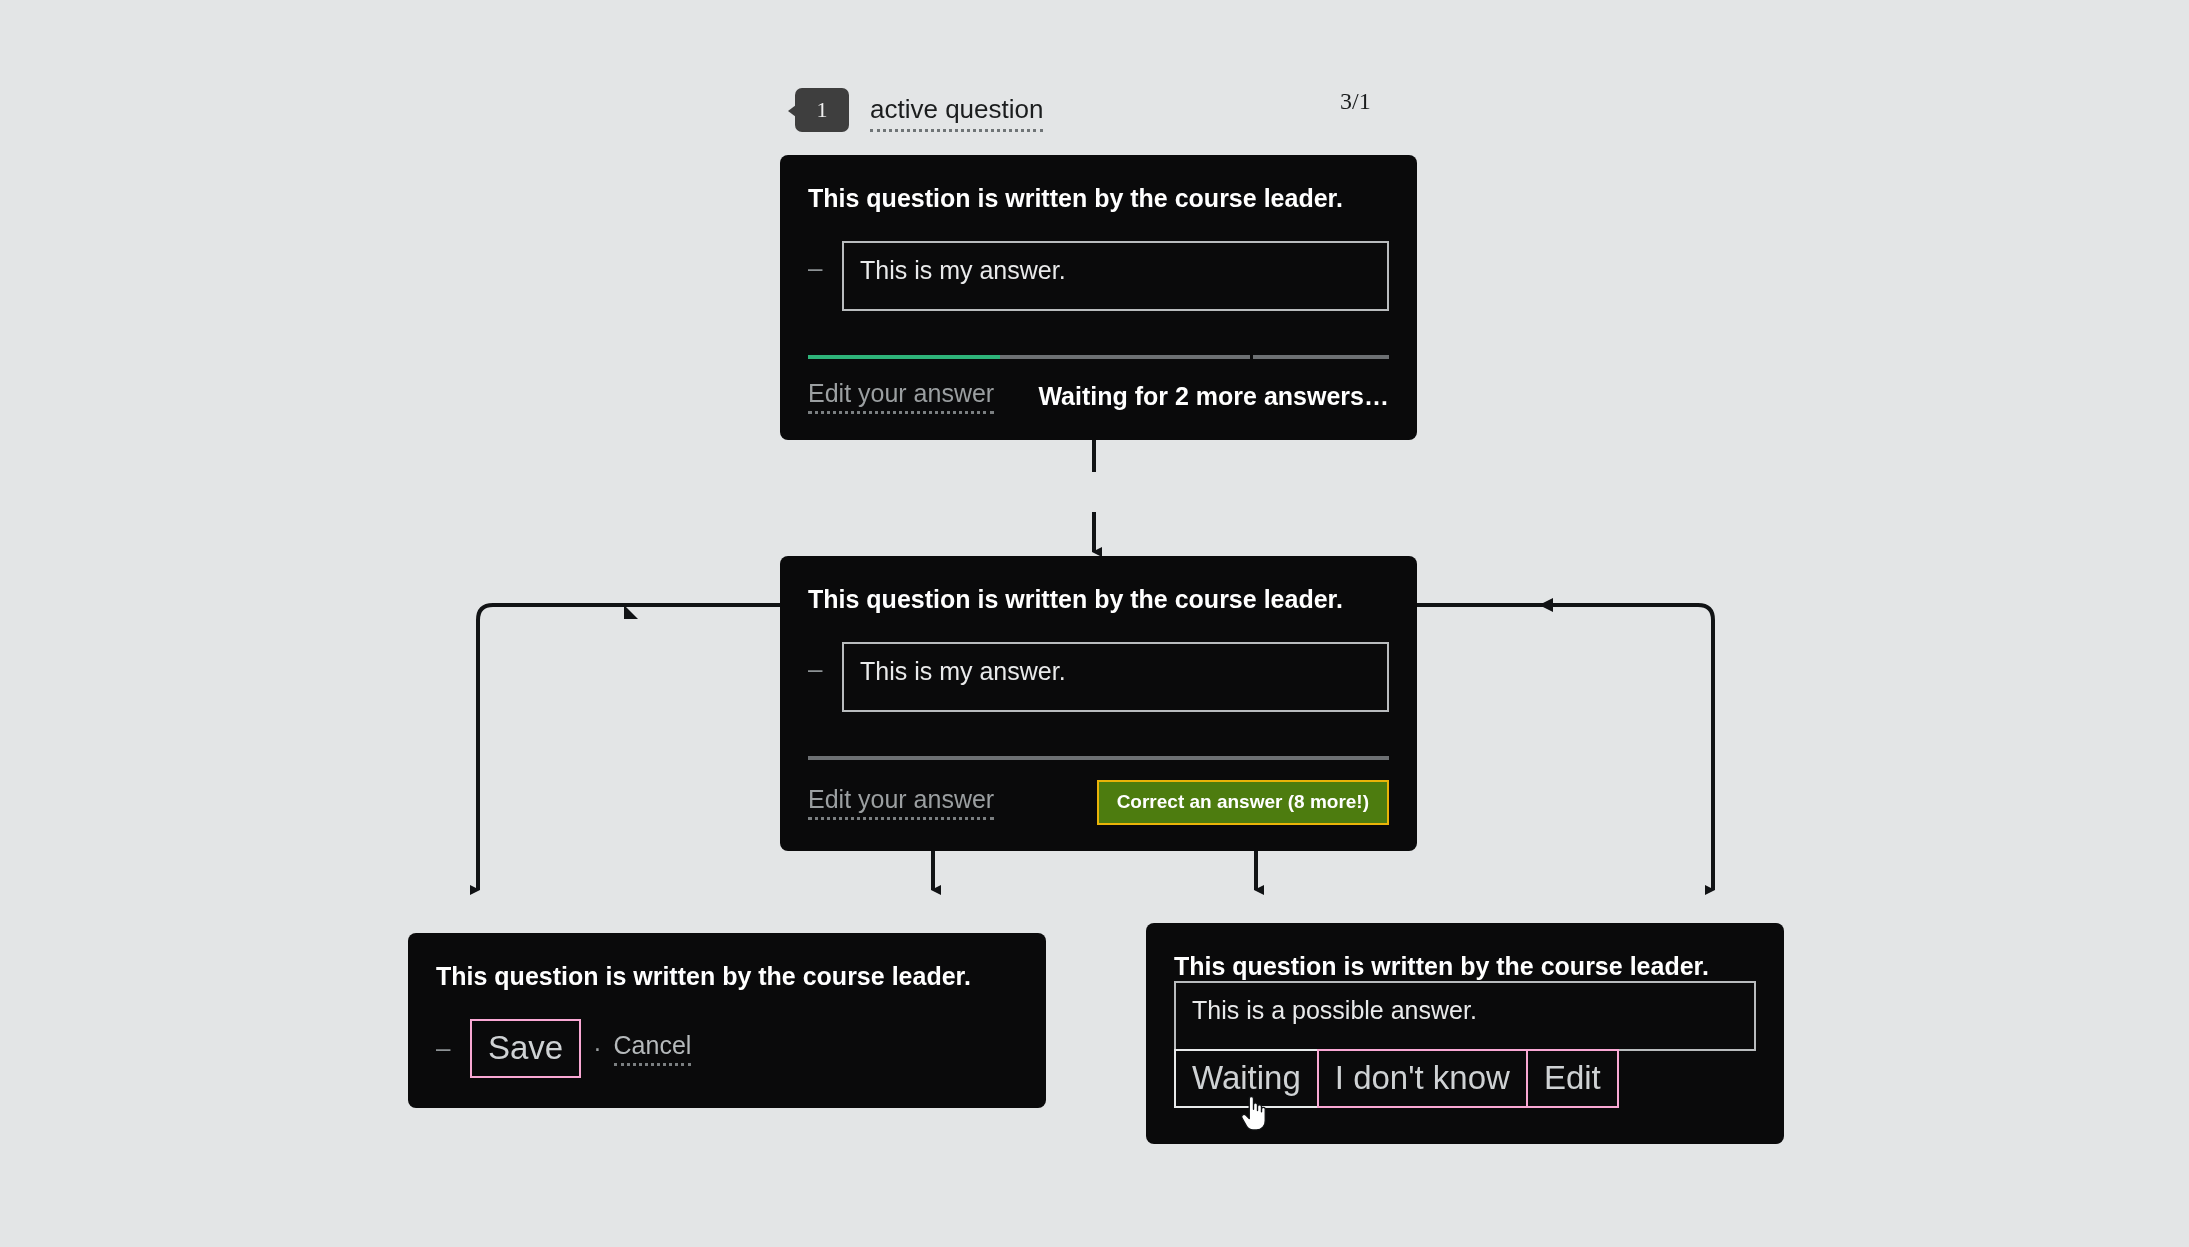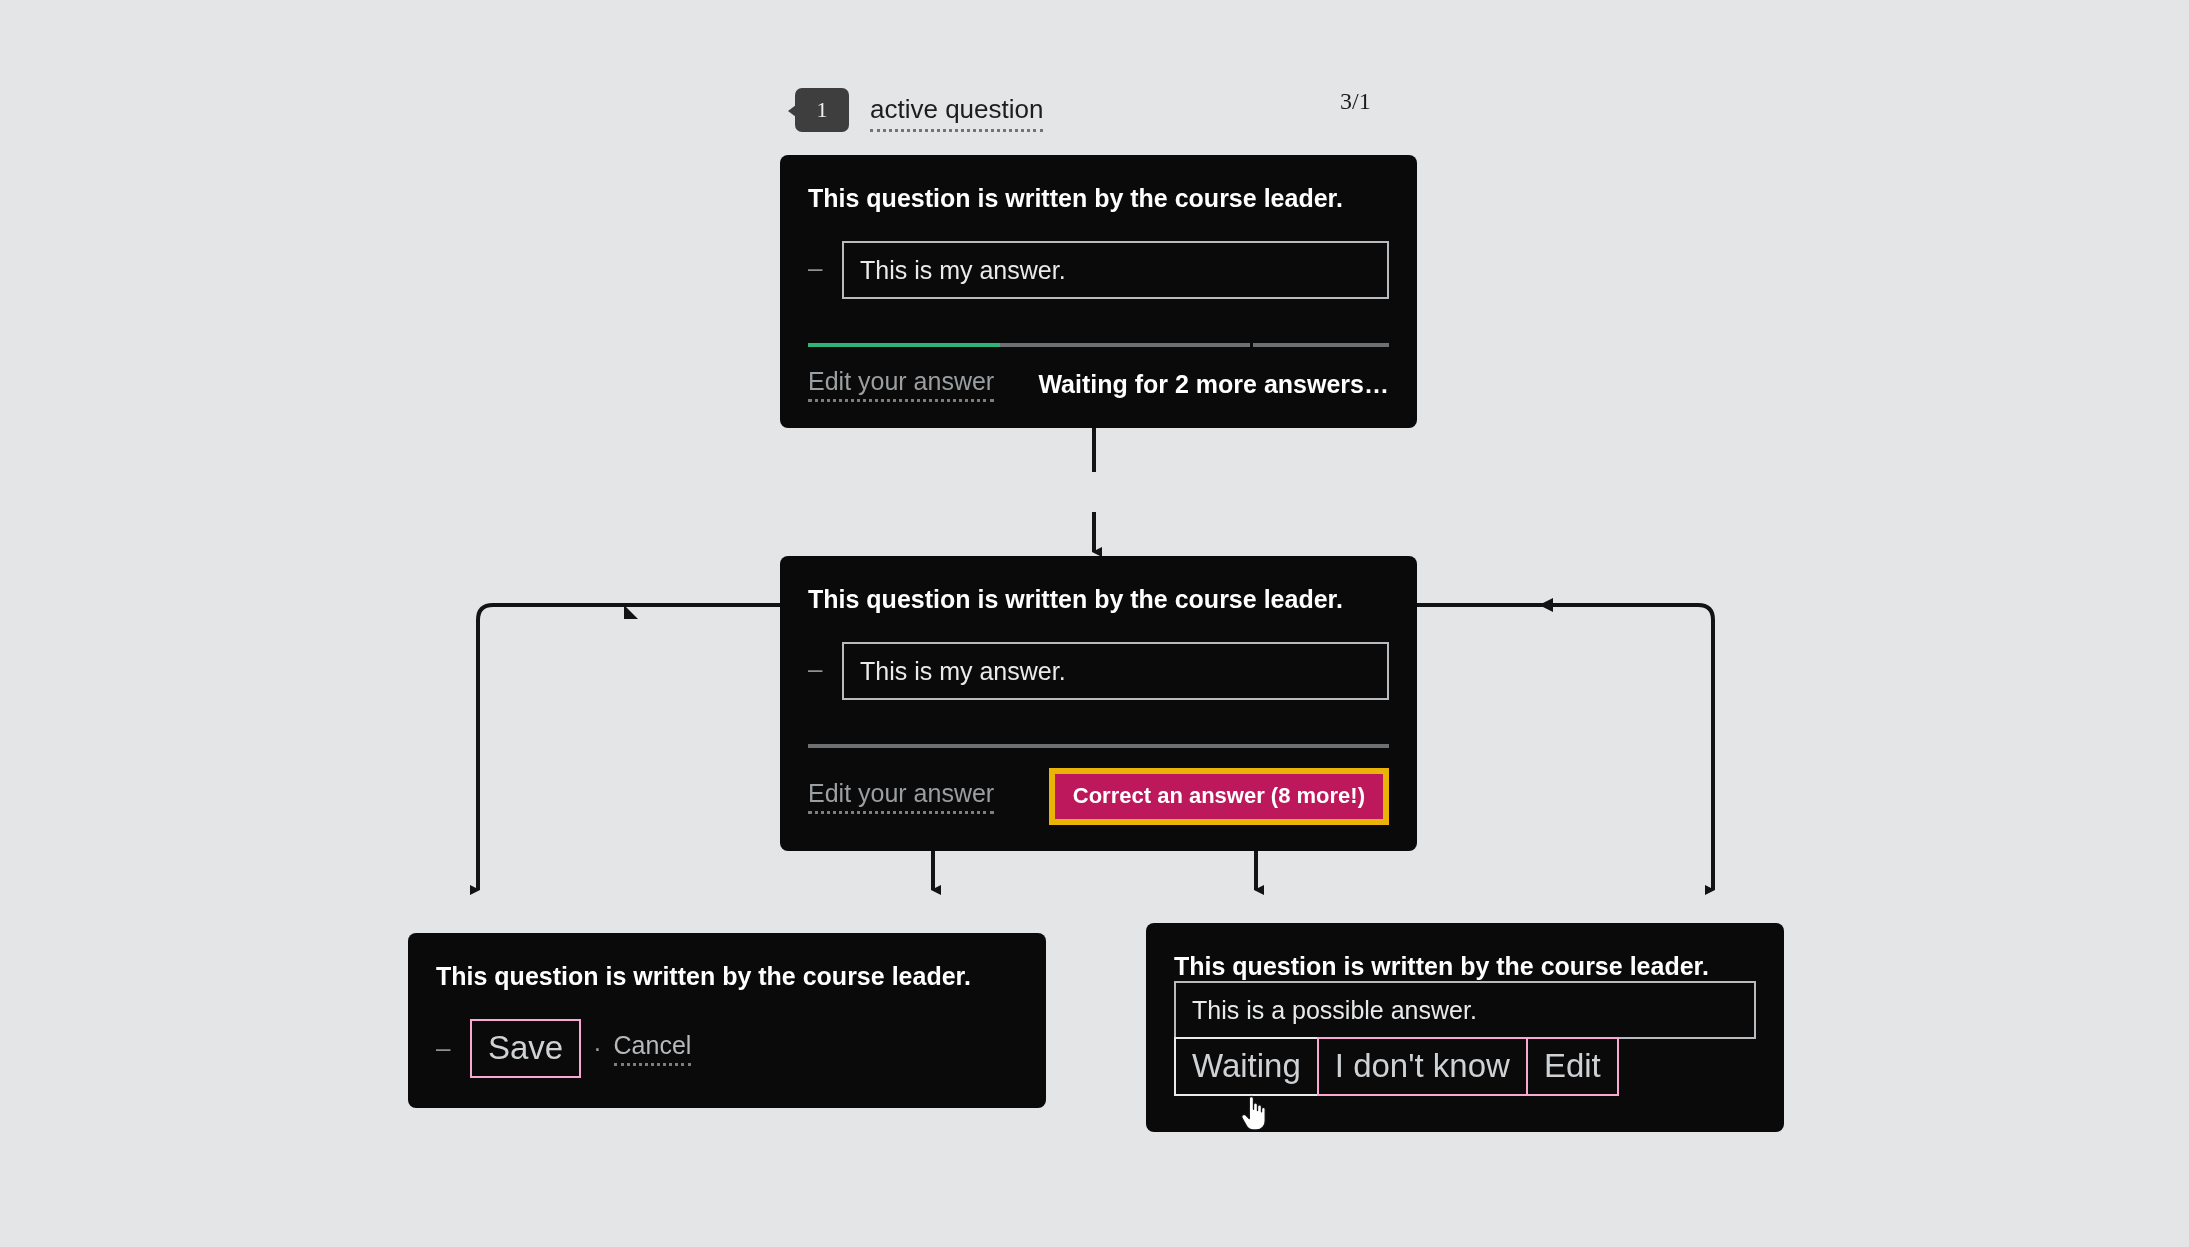--- a/index.html
+++ b/index.html
@@ -107,21 +107,21 @@
     flex: 0 0 34px;
     text-align: left;
     padding-top: 12px;
   }
   .ans-box {
     border: 2px solid #b9bcbe;
     background: #0a0a0b;
     color: #e9eaeb;
     font-size: 25px;
     line-height: 30px;
-    padding: 12px 0 12px 16px;
+    padding: 12px 0 24px 16px;
     box-sizing: border-box;
     flex: 1 1 auto;
   }
   .caret {
     display: inline-block;
     width: 2px;
     height: 26px;
     background: #ffffff;
     vertical-align: -5px;
     margin-left: 1px;
@@ -170,24 +170,24 @@
     display: flex;
     align-items: center;
   }
   .status-text {
     font-size: 25px;
     color: #ffffff;
     font-weight: bold;
     white-space: nowrap;
   }
   .btn {
-    border: 6px solid #eab308;
-    background: #be185d;
+    border: 2px solid #eab308;
+    background: #4d7c0f;
     color: #ffffff;
-    font-size: 22px;
+    font-size: 19px;
     font-weight: bold;
     padding: 9px 18px 10px;
     white-space: nowrap;
     box-sizing: border-box;
     font-family: "Liberation Sans", sans-serif;
   }
   .btn-plain {
     border: 2px solid #f9a8d4;
     background: #0a0a0b;
     color: #cfd2d4;

